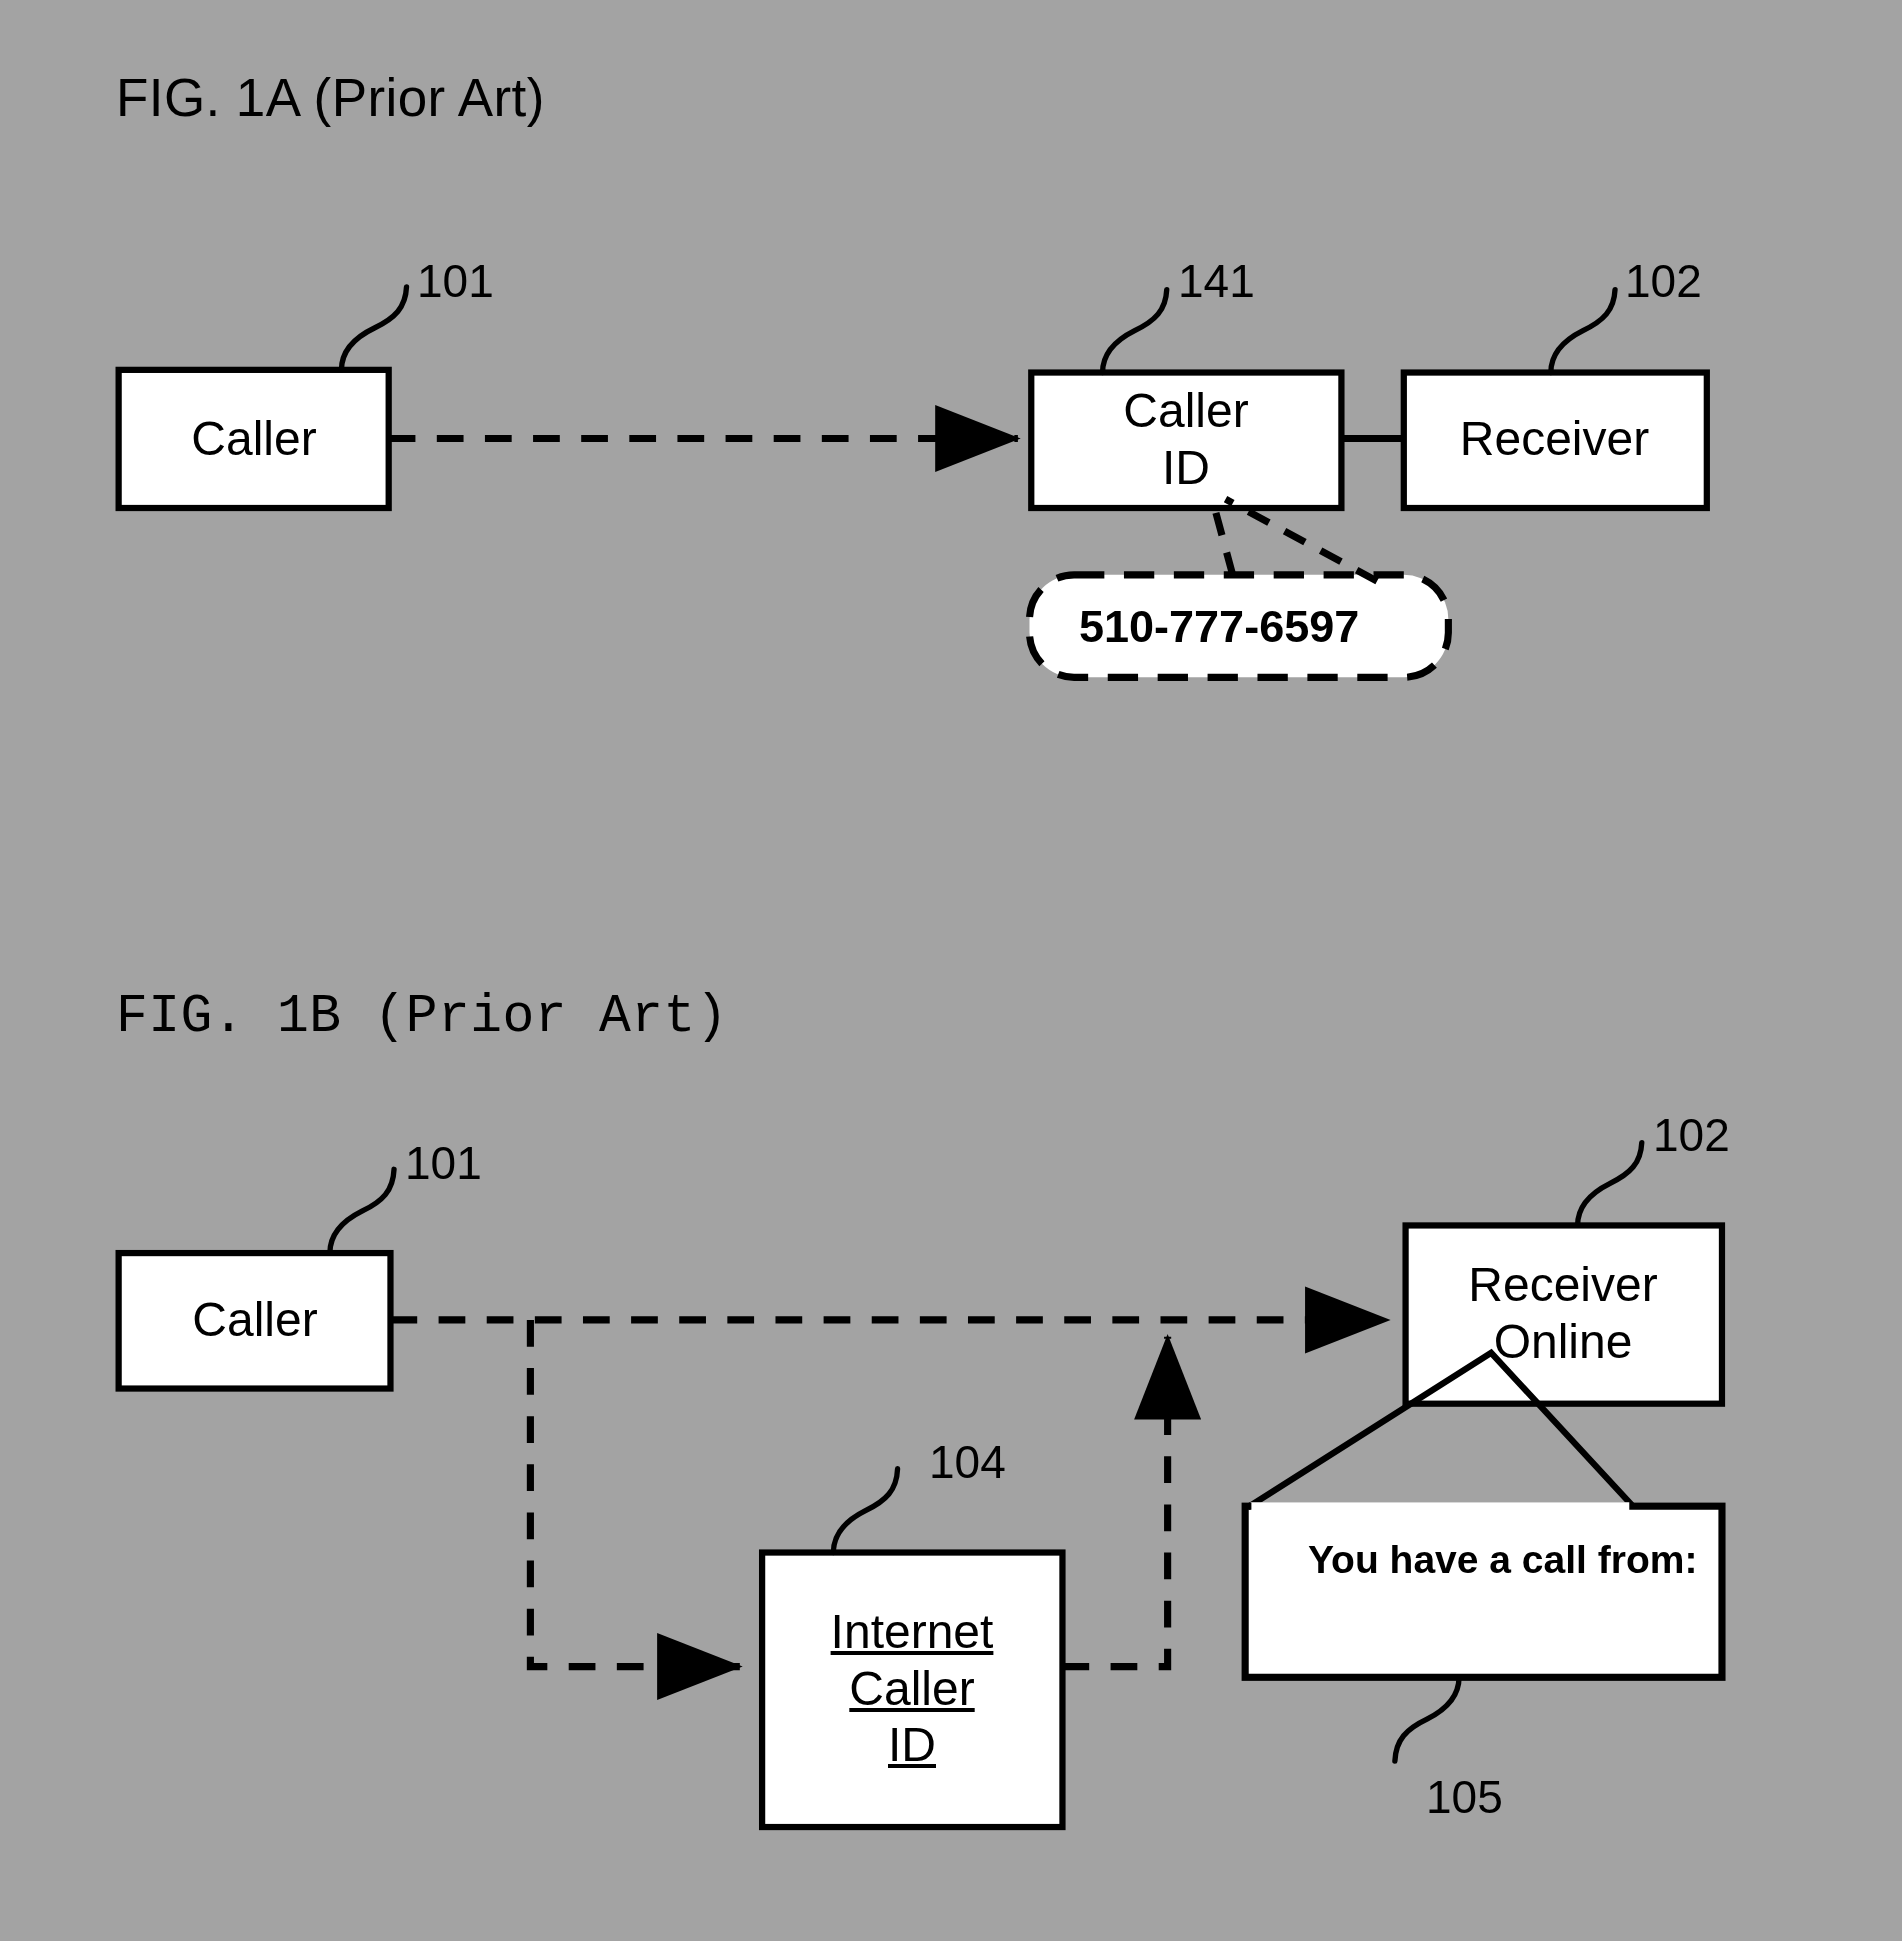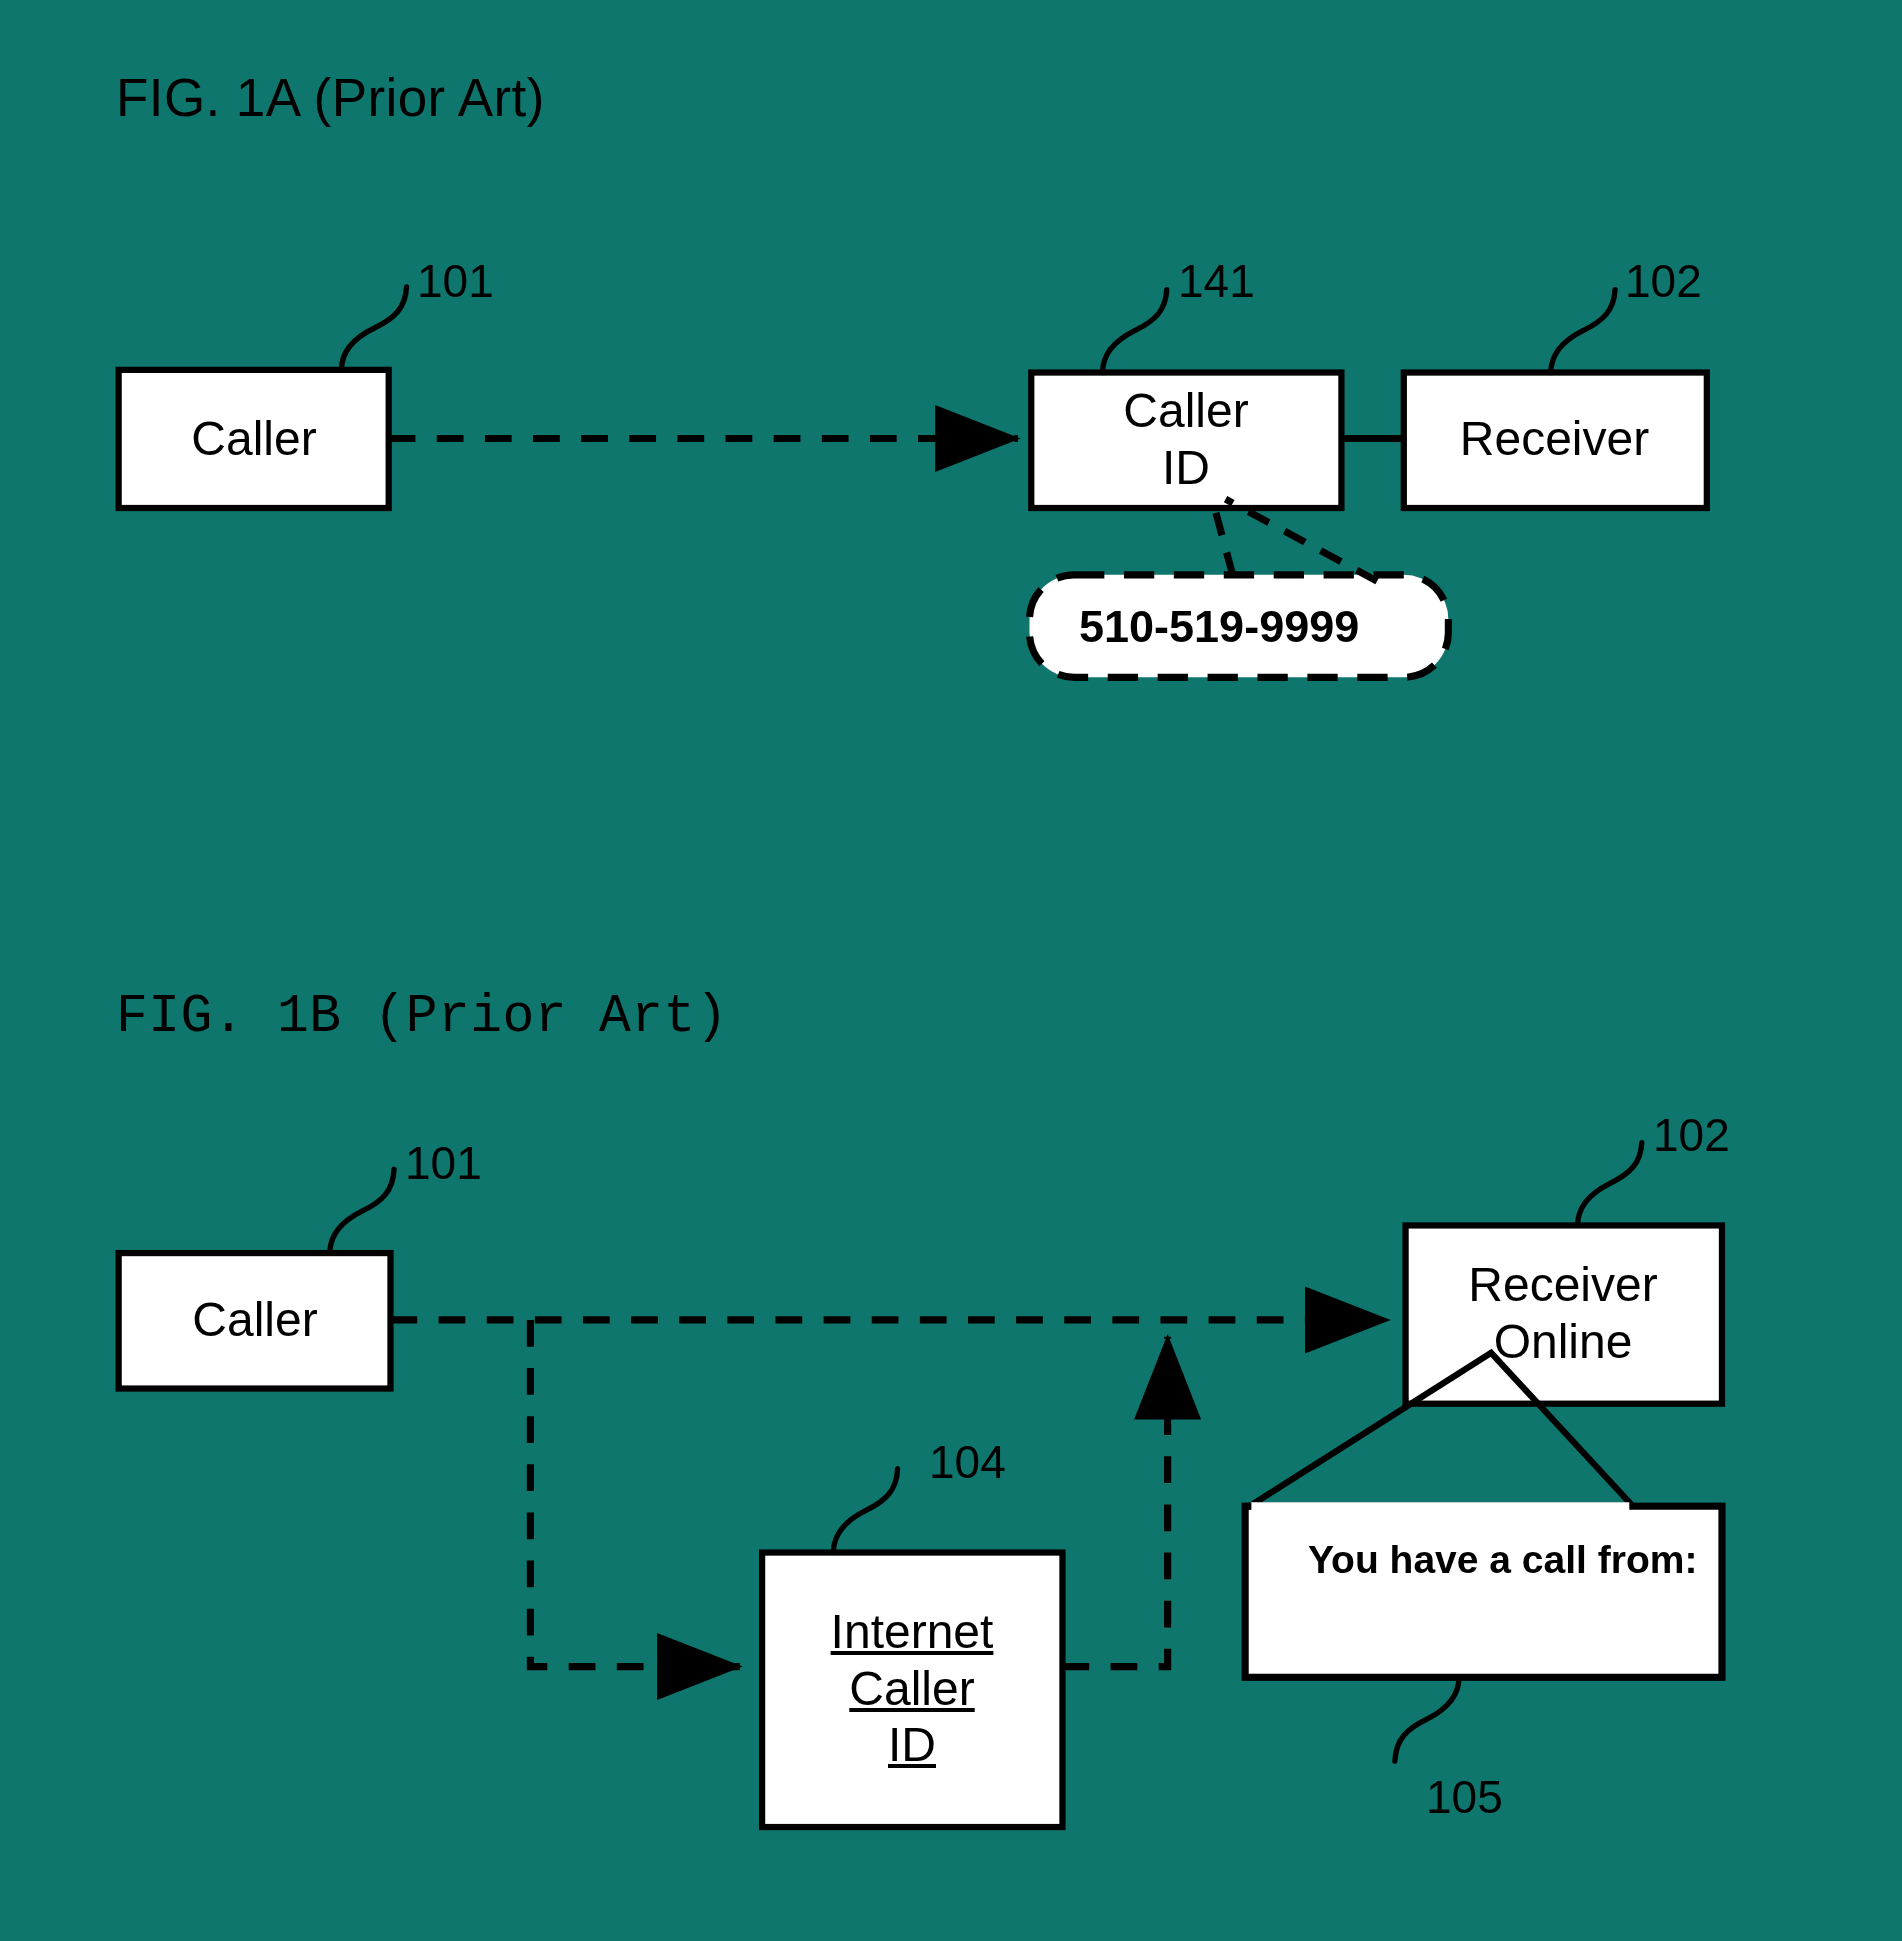--- a/index.html
+++ b/index.html
@@ -8,21 +8,21 @@
     background: #ffffff;
   }
   body {
     font-family: "Liberation Sans", sans-serif;
     color: #000000;
   }
   #page {
     position: relative;
     width: 1903px;
     height: 1942px;
-    background: #0f766e;
+    background: #a3a3a3;
     overflow: hidden;
   }
   svg.layer {
     position: absolute;
     top: 0;
     left: 0;
     width: 1903px;
     height: 1942px;
     overflow: visible;
   }
@@ -155,21 +155,21 @@
     <span>Caller</span>
     <span>ID</span>
   </div>
 
   <div class="ref-num" style="left:1625px; top:254px;">102</div>
 
   <div class="node-label" style="left:1403px; top:372px; width:303px; height:135px;">
     <span>Receiver</span>
   </div>
 
-  <div class="callout-text" style="left:1079px; top:601px;">510-519-9999</div>
+  <div class="callout-text" style="left:1079px; top:601px;">510-777-6597</div>
 
   <div class="fig-title" style="left:116px; top:987px;font-family:Liberation Mono, monospace;">FIG. 1B (Prior Art)</div>
 
   <div class="ref-num" style="left:405px; top:1136px;">101</div>
 
   <div class="node-label" style="left:119px; top:1253px; width:272px; height:135px;">
     <span>Caller</span>
   </div>
 
   <div class="ref-num" style="left:909px; top:1435px;margin-left:20px;">104</div>

